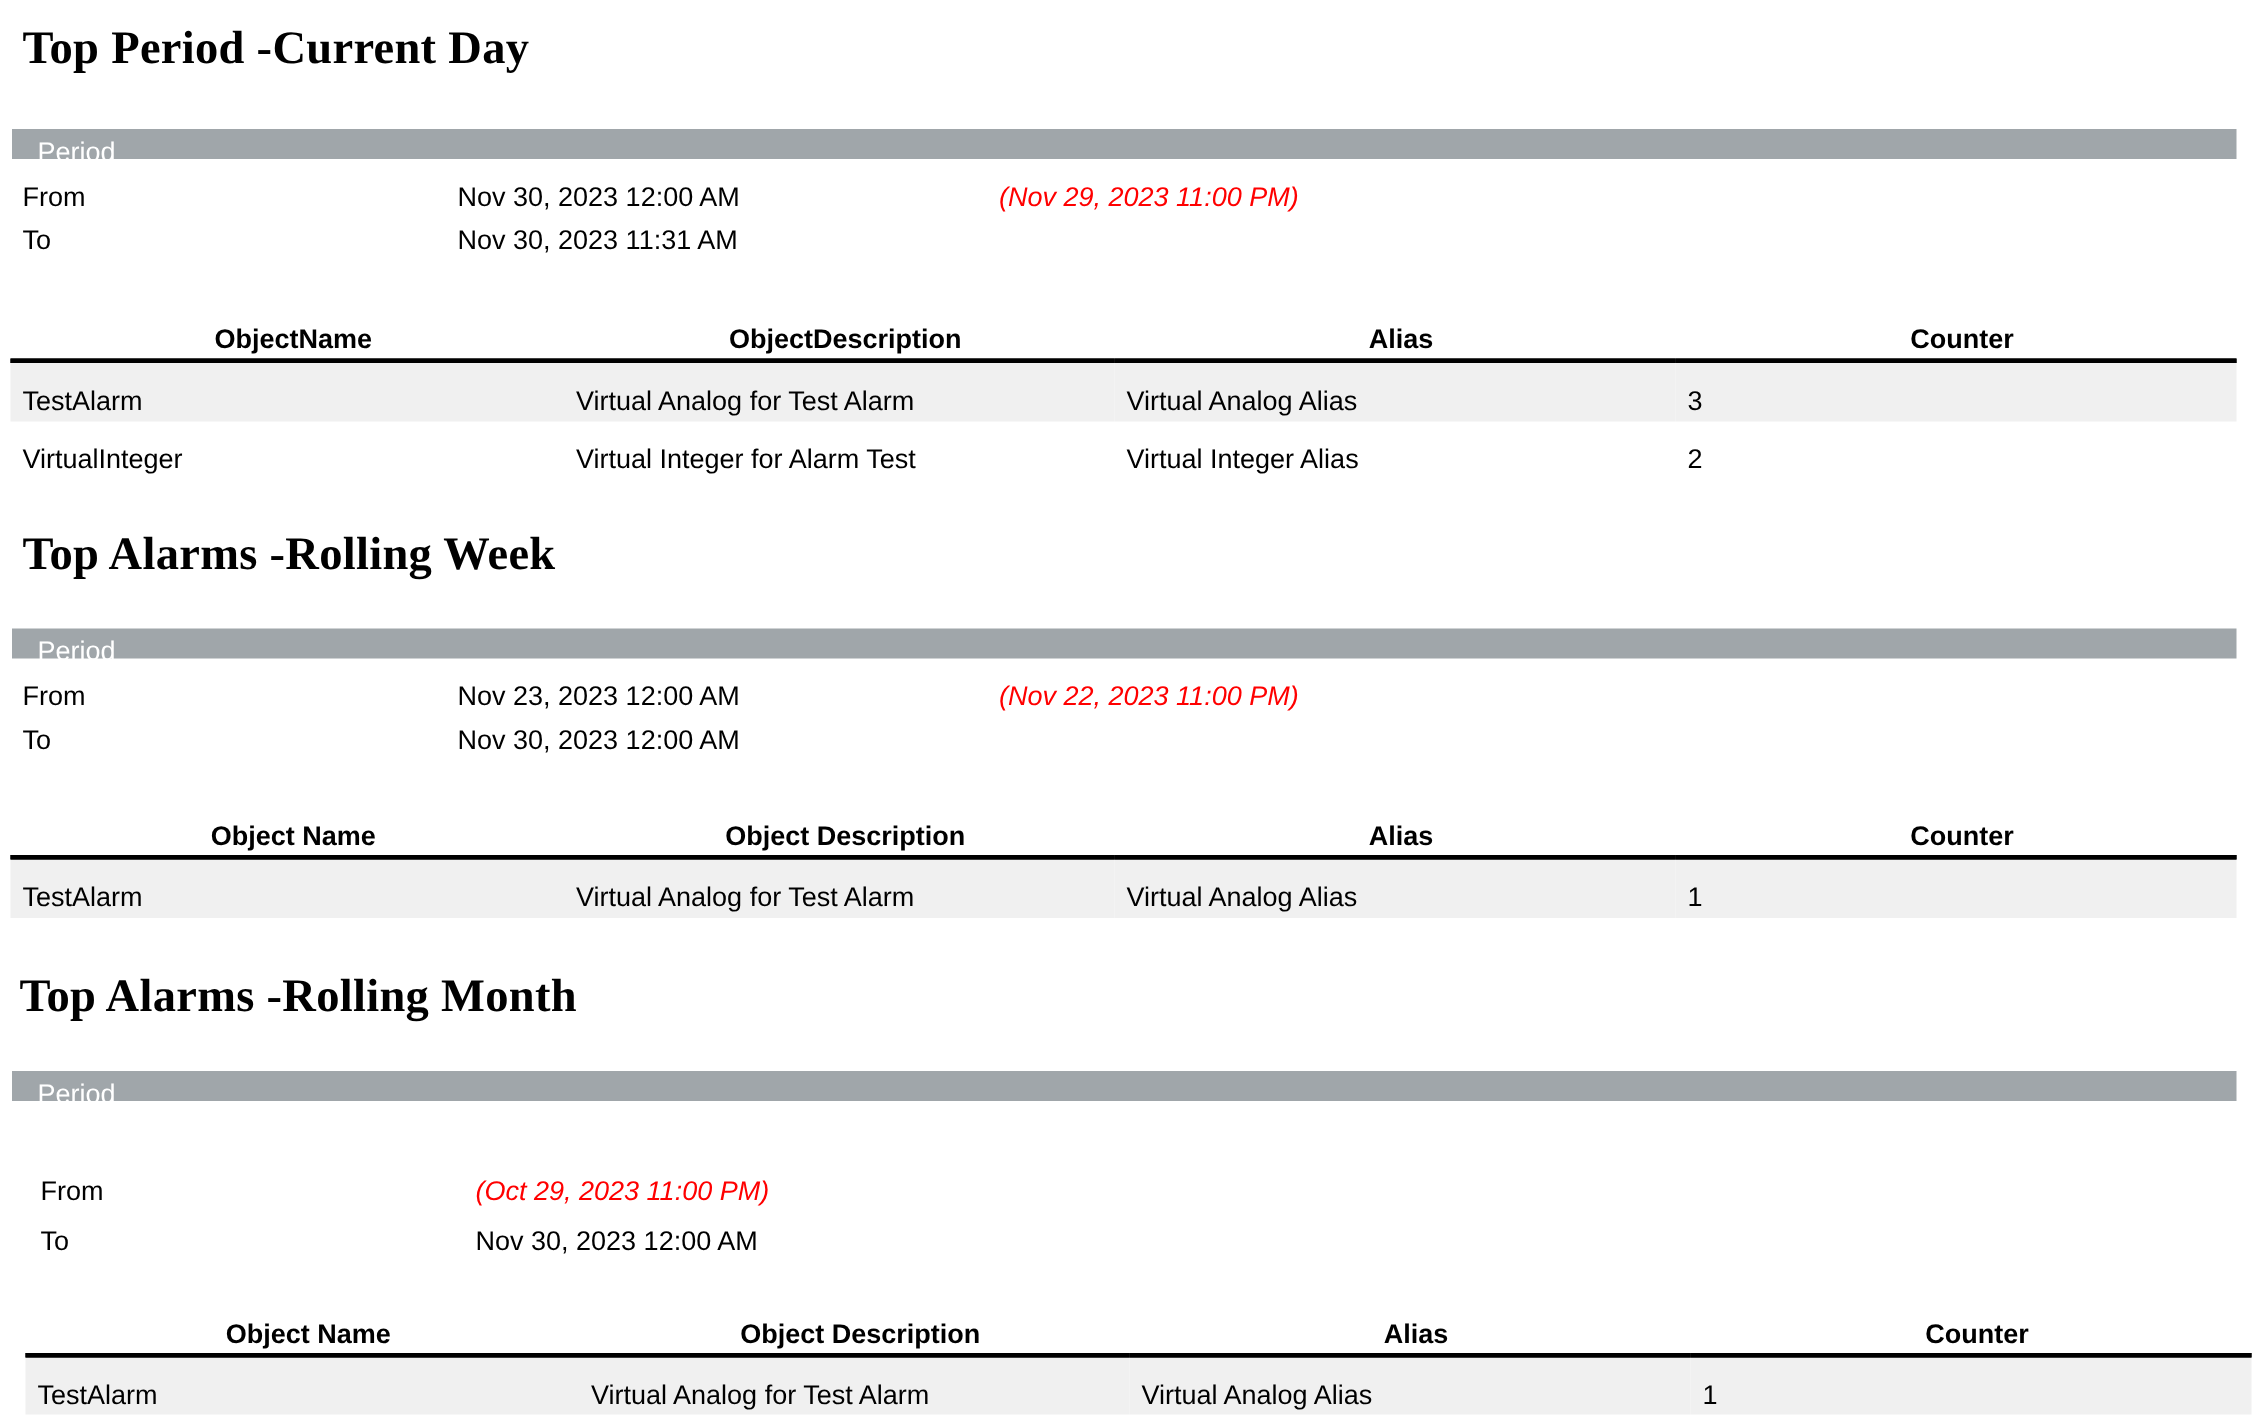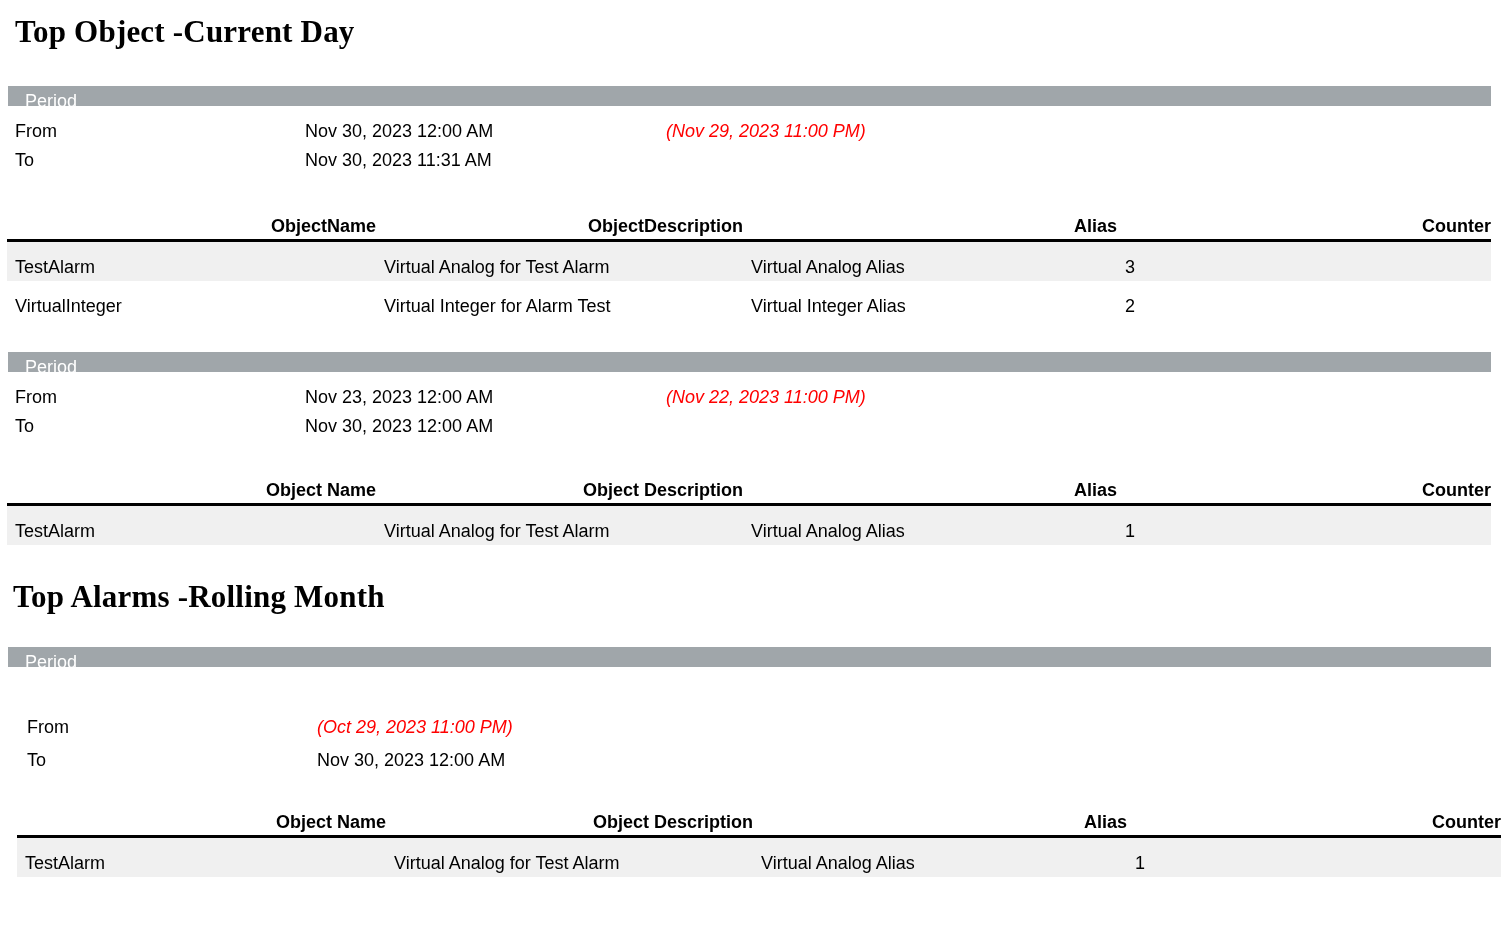--- a/index.html
+++ b/index.html
@@ -37,35 +37,35 @@
   .pnote{color:#FF0000;font-style:italic;white-space:nowrap;}
 
   table.alarms{
     border-collapse:collapse;table-layout:fixed;
     margin-top:40px;margin-left:7px;width:1484px;
   }
   .s2 .alarms{margin-top:38px;}
   .s3 .alarms{margin-top:34px;margin-left:17px;}
   col.c1{width:369px;}col.c2{width:367px;}col.c3{width:374px;}col.c4{width:374px;}
   th{
-    text-align:right;font-weight:700;font-size:18px;
+    text-align:center;font-weight:700;font-size:18px;
     height:23px;line-height:23px;padding:0 0 1px 8px;
     border-bottom:3px solid #000;white-space:nowrap;
   }
   td{
     height:27px;line-height:27px;padding:12px 0 0 8px;
     font-size:18px;white-space:nowrap;
   }
   tbody tr:nth-child(odd){background:#F0F0F0;}
 </style>
 </head>
 <body>
 
 <section class="report-section s1">
-  <h1 class="title">Top Object -Current Day</h1>
+  <h1 class="title">Top Period -Current Day</h1>
   <div class="period-bar">
     <span>Period</span>
   </div>
   <div class="period-rows">
     <div class="prow">
       <span class="plabel">From</span>
       <span class="pvalue">Nov 30, 2023 12:00 AM</span>
       <span class="pnote">(Nov 29, 2023 11:00 PM)</span>
     </div>
     <div class="prow">
@@ -100,20 +100,21 @@
         <td>VirtualInteger</td>
         <td>Virtual Integer for Alarm Test</td>
         <td>Virtual Integer Alias</td>
         <td>2</td>
       </tr>
     </tbody>
   </table>
 </section>
 
 <section class="report-section s2">
+  <h1 class="title">Top Alarms -Rolling Week</h1>
   <div class="period-bar">
     <span>Period</span>
   </div>
   <div class="period-rows">
     <div class="prow">
       <span class="plabel">From</span>
       <span class="pvalue">Nov 23, 2023 12:00 AM</span>
       <span class="pnote">(Nov 22, 2023 11:00 PM)</span>
     </div>
     <div class="prow">

